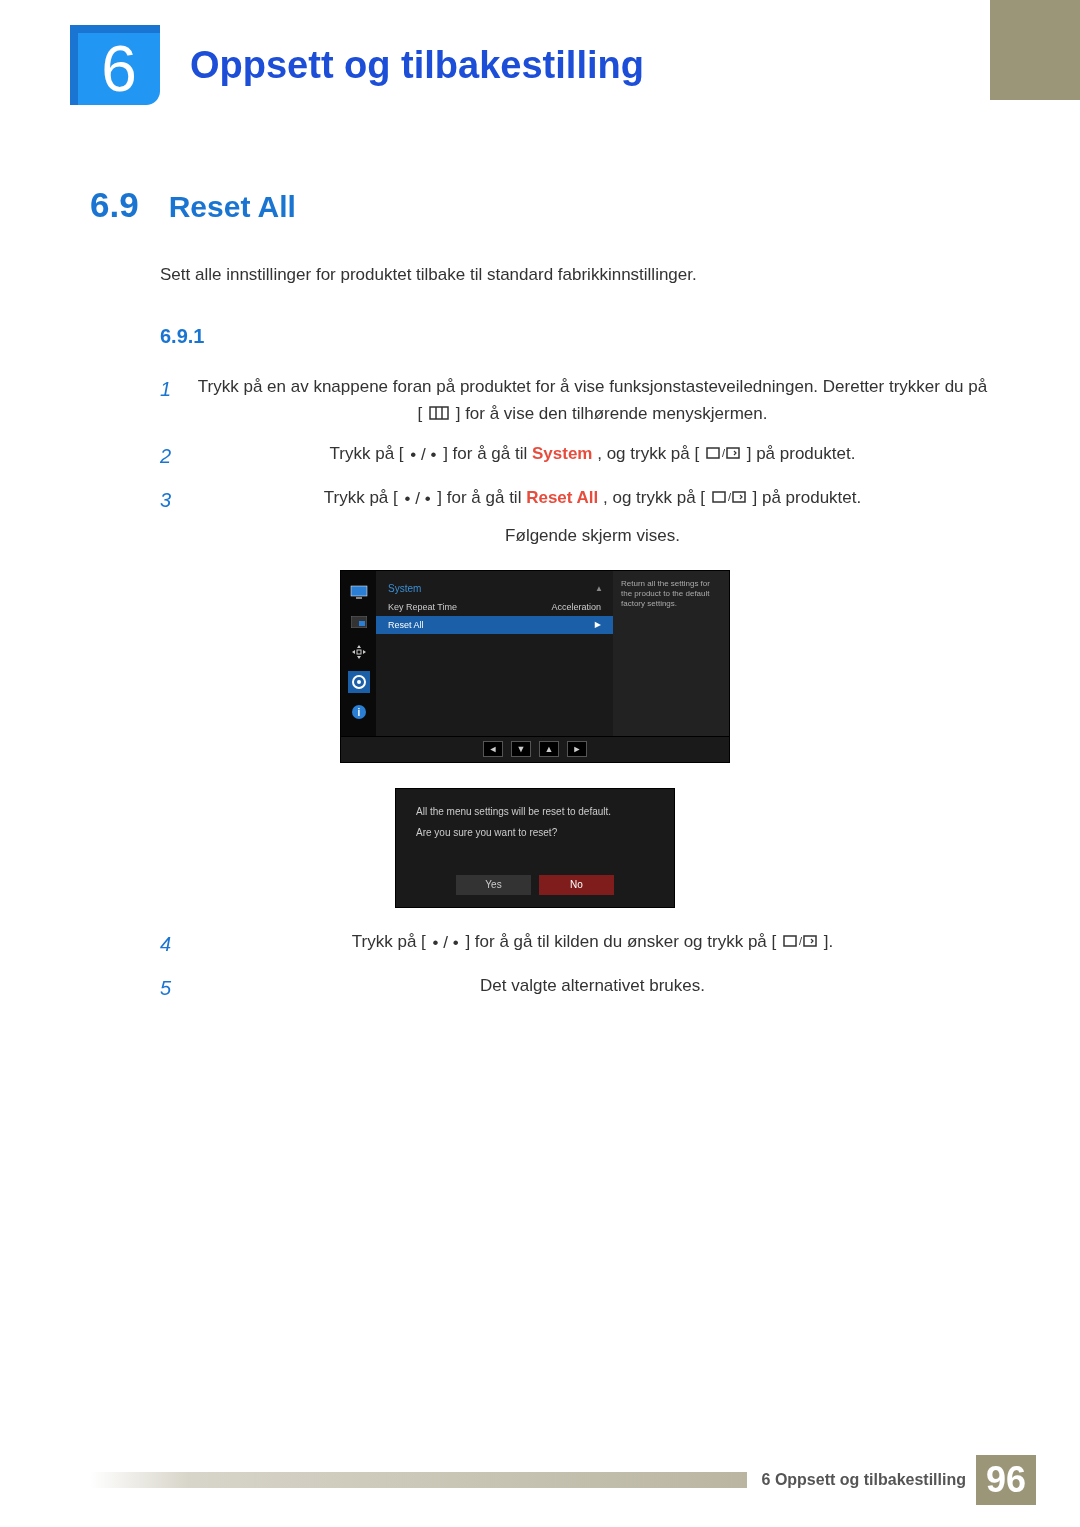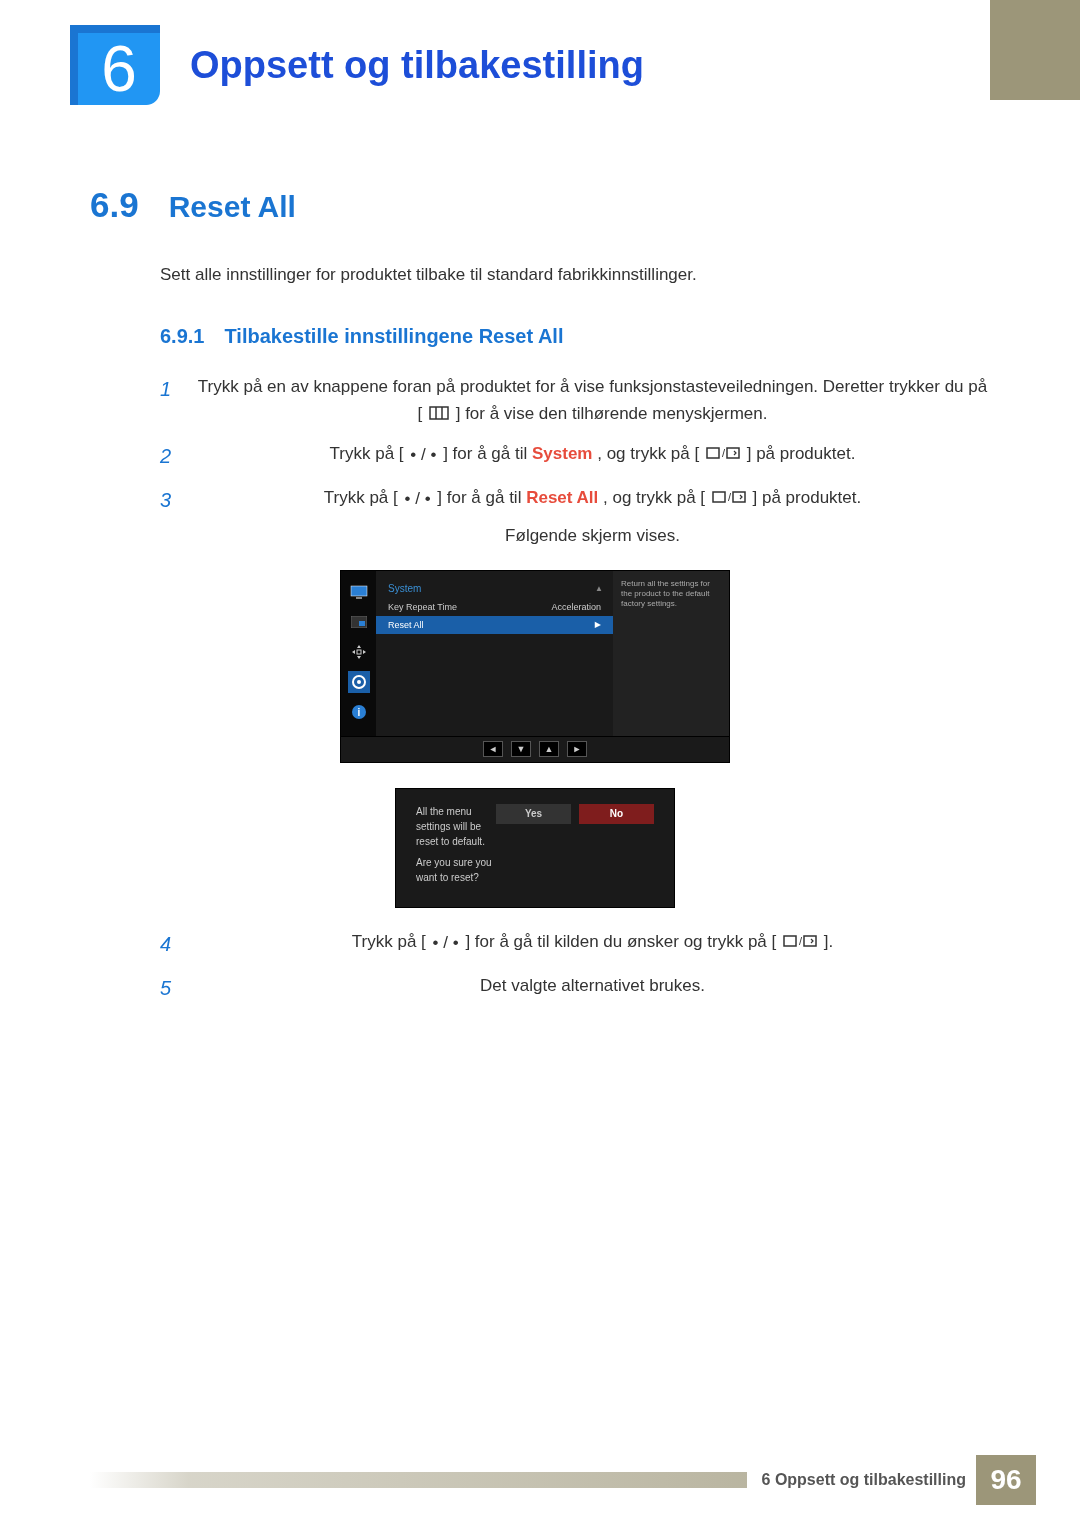--- a/index.html
+++ b/index.html
@@ -241,21 +241,21 @@
 }
 
 .dialog-screen {
   background: #1a1a1a;
   border: 1px solid #000;
   margin-top: 25px;
   margin-left: 55px;
   width: 280px;
   height: 120px;
   display: flex;
-  flex-direction: row;
+  flex-direction: column;
   justify-content: space-between;
   padding: 15px 20px 12px 20px;
   box-sizing: border-box;
 }
 
 .dialog-text {
   color: #ccc;
   font-size: 10px;
   line-height: 1.5;
 }
@@ -268,21 +268,20 @@
 
 .dialog-btn {
   width: 75px;
   height: 20px;
   background: #333;
   color: #ccc;
   font-size: 10px;
   display: flex;
   align-items: center;
   justify-content: center;
-  font-weight: bold;
 }
 
 .dialog-btn.selected {
   background: #7f1d1d;
   color: #fff;
 }
 
 .footer {
   position: absolute;
   top: 1455px;
@@ -302,21 +301,21 @@
 .footer-text {
   font-size: 16px;
   font-weight: 700;
   color: #555;
   padding: 0 10px 0 15px;
 }
 
 .footer-page {
   background: #9c9679;
   color: #fff;
-  font-size: 28px;
+  font-size: 36px;
   font-weight: 700;
   width: 60px;
   height: 50px;
   display: flex;
   align-items: center;
   justify-content: center;
   margin-right: 30px;
 }
 </style>
 </head>
@@ -337,21 +336,20 @@
 
   <div class="section-header">
     <span class="section-number">6.9</span>
     <span class="section-title">Reset All</span>
   </div>
 
   <p class="intro-text">Sett alle innstillinger for produktet tilbake til standard fabrikkinnstillinger.</p>
 
   <div class="subsection-header">
     <span class="subsection-number">6.9.1</span>
-    <span class="subsection-title">Tilbakestille innstillingene Reset All</span>
   </div>
 
   <div class="step">
     <span class="step-number">1</span>
     <span class="step-text">
       <span>Trykk på en av knappene foran på produktet for å vise funksjonstasteveiledningen. Deretter trykker du på [</span>
       <span class="inline-icon"><svg width="20" height="14">
             <rect x="1" y="1" width="18" height="12" fill="none" stroke="#333" stroke-width="1.5"></rect>
             <line x1="7" y1="1" x2="7" y2="13" stroke="#333" stroke-width="1.5"></line>
             <line x1="13" y1="1" x2="13" y2="13" stroke="#333" stroke-width="1.5"></line>

